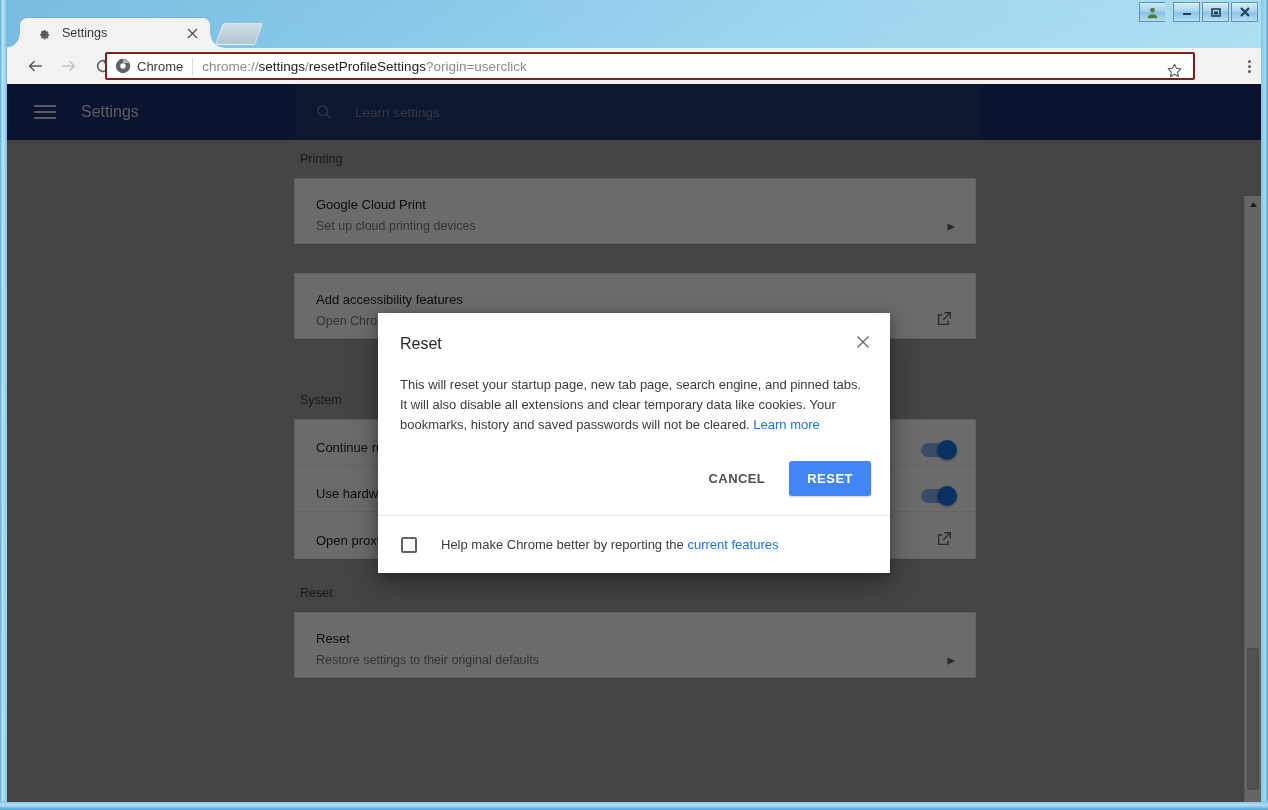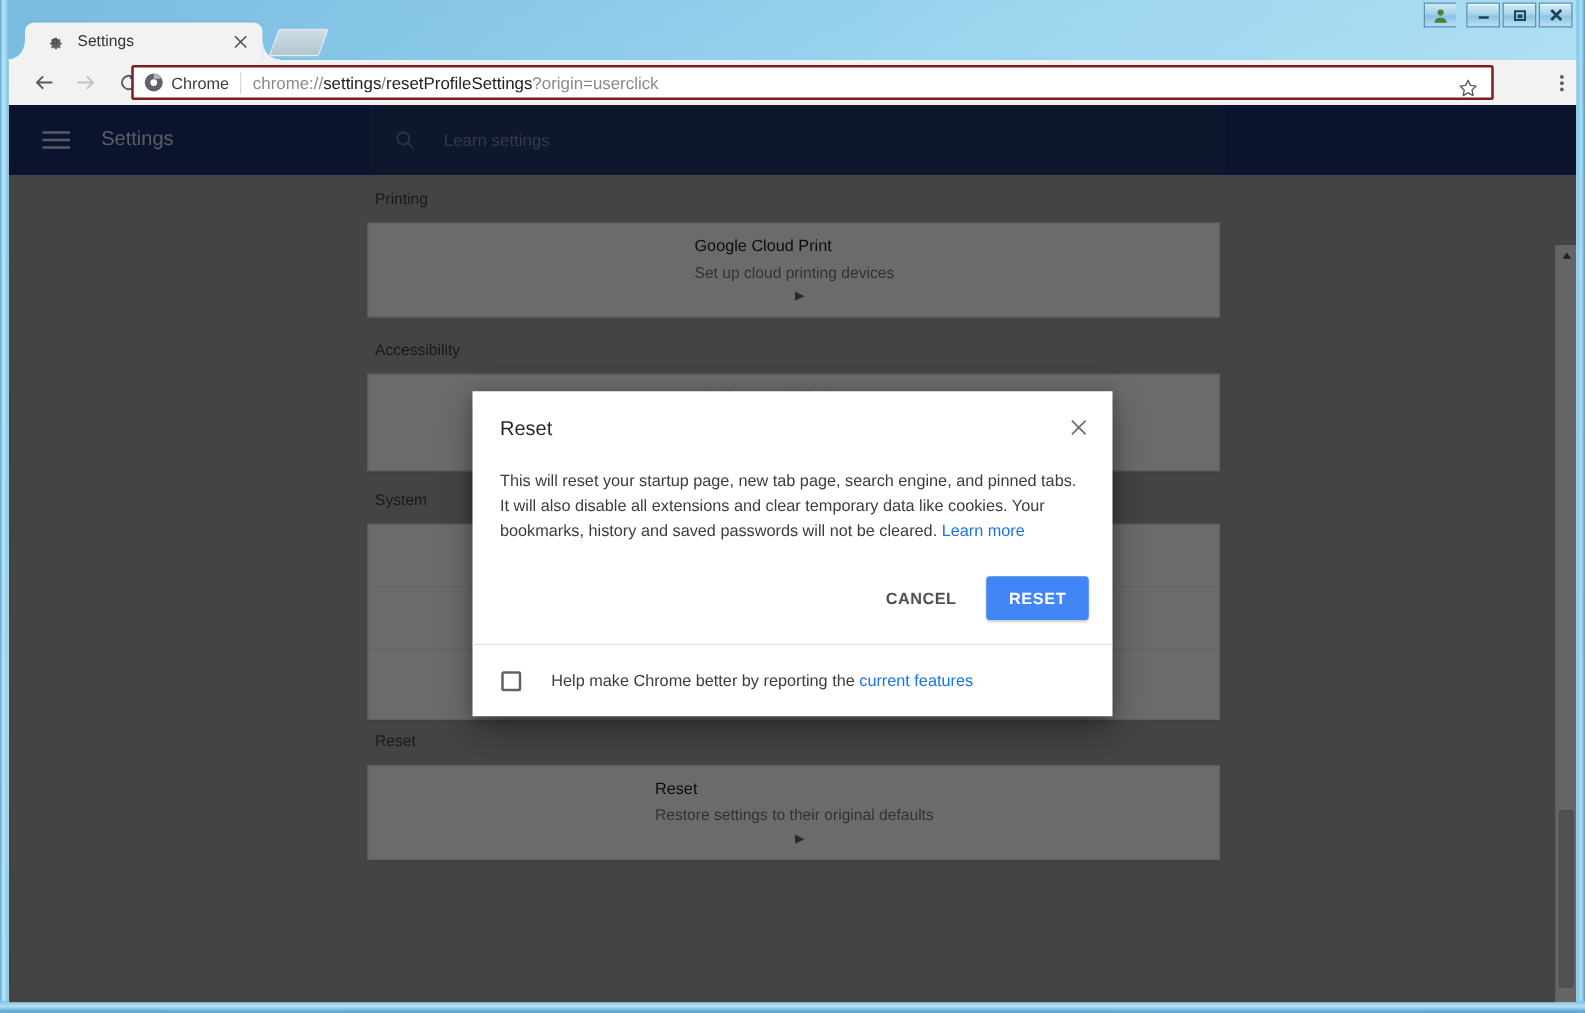--- a/index.html
+++ b/index.html
@@ -156,24 +156,23 @@
   .section { position: absolute; left: 287px; width: 682px; }
   .section-label {
     font-size: 12.5px; color: #3c3c3c; margin-bottom: 12px; padding-left: 6px;
   }
   .card {
     background: #ffffff;
     border: 1px solid #e4e4e4;
     box-shadow: 0 1px 2px rgba(0,0,0,0.06);
   }
   .row {
-    display: flex; align-items: center;
+    display: flex; align-items: flex-end;
     min-height: 46px; padding: 8px 20px 8px 21px;
     border-bottom: 1px solid #ededed;
-    flex-direction: column;
   }
   .row:last-child { border-bottom: none; }
   .row.tall { min-height: 64px; }
   .row-text { flex: 1; min-width: 0; }
   .row-title { font-size: 13px; color: #212121; line-height: 19px; }
   .row-sub { font-size: 12.5px; color: #7a7a7a; line-height: 18px; margin-top: 3px; }
   .chevron { width: 16px; color: #5f6368; font-size: 15px; text-align: right; }
   .ext-link { width: 20px; height: 20px; }
   .toggle {
     width: 34px; height: 14px; border-radius: 7px; background: #8ab4f8;
@@ -386,21 +385,20 @@
             <div class="row-text">
               <div class="row-title">Google Cloud Print</div>
               <div class="row-sub">Set up cloud printing devices</div>
             </div>
             <div class="chevron">▸</div>
           </div>
         </div>
       </div>
 
       <div class="section" style="top:133px;">
-        <div class="section-label">Accessibility</div>
         <div class="card">
           <div class="row tall">
             <div class="row-text">
               <div class="row-title">Add accessibility features</div>
               <div class="row-sub">Open Chrome Web Store</div>
             </div>
             <div class="ext-link">
               <svg width="18" height="18" viewBox="0 0 20 20" aria-hidden="true">
                 <path d="M11 3h6v6" stroke="#5f6368" stroke-width="1.5" fill="none" stroke-linecap="round"></path>
                 <path d="M17 3 L9.5 10.5" stroke="#5f6368" stroke-width="1.5" fill="none" stroke-linecap="round"></path>

